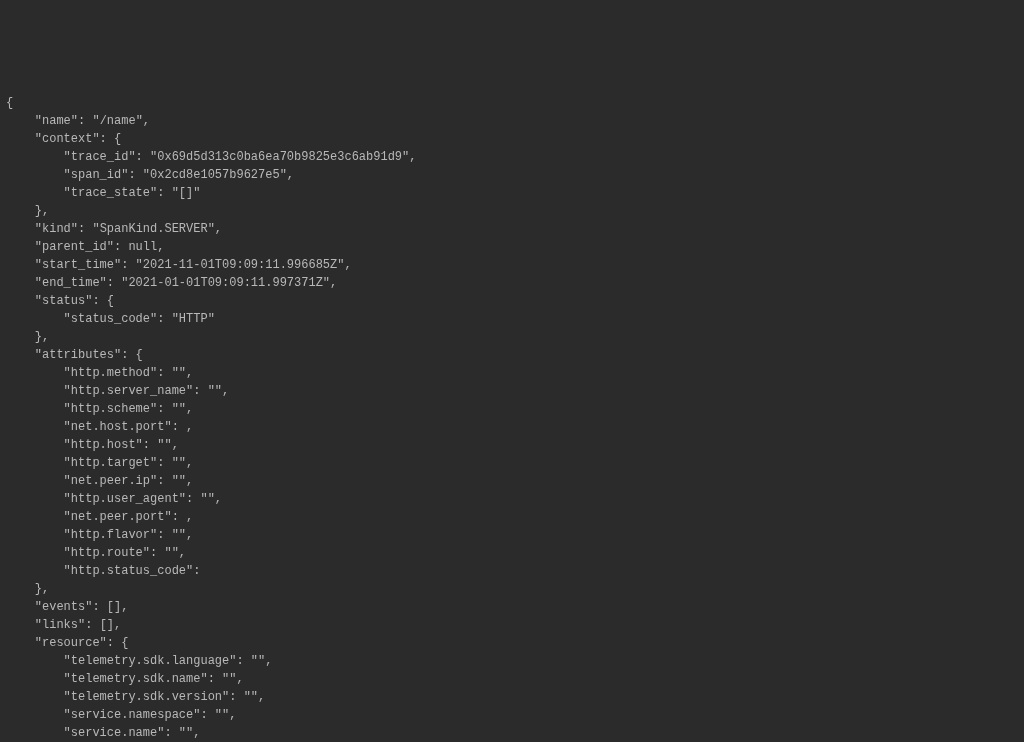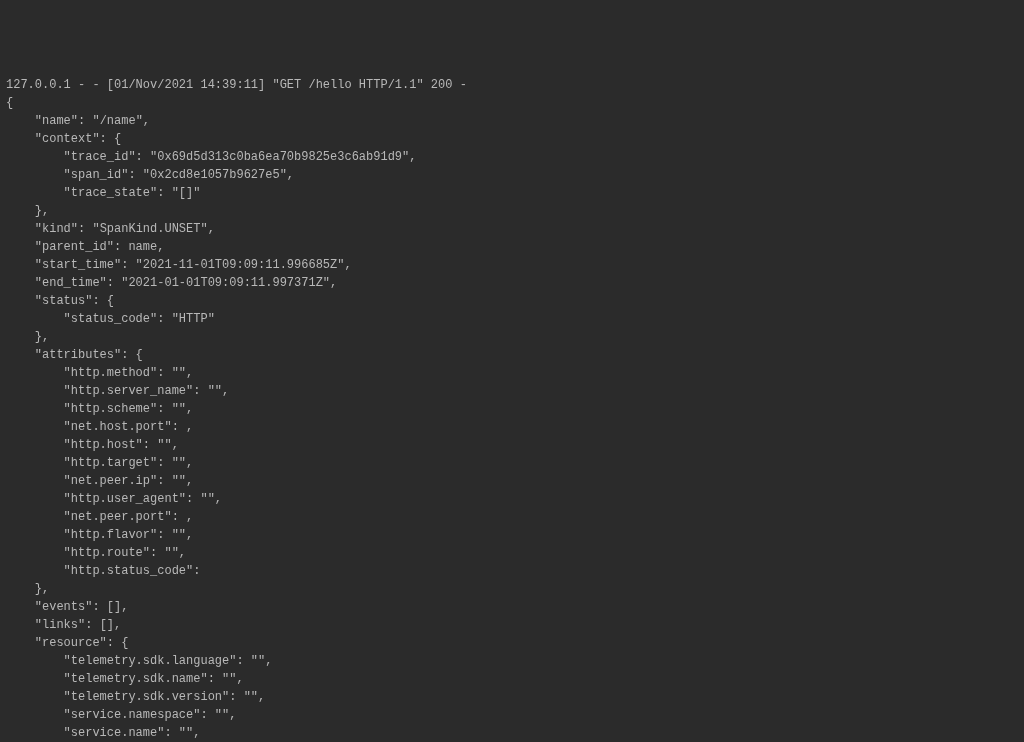--- a/index.html
+++ b/index.html
@@ -21,30 +21,30 @@
     }
     .terminal-output {
       white-space: pre;
     }
   </style>
 </head>
 <body>
 
 
 
-<div class="terminal-output"><span>127.0.0.1 - - [01/Nov/2021 14:39:11] "GET /hello HTTP/1.1" 200 -</span>
+<div class="terminal-output">
 {
     "name": "<span>/name</span>",
     "context": {
         "trace_id": "<span>0x69d5d313c0ba6ea70b9825e3c6ab91d9</span>",
         "span_id": "<span>0x2cd8e1057b9627e5</span>",
         "trace_state": "<span>[]</span>"
     },
-    "kind": "<span>SpanKind.UNSET</span>",
-    "parent_id": <span>name</span>,
+    "kind": "<span>SpanKind.SERVER</span>",
+    "parent_id": <span>null</span>,
     "start_time": "<span>2021-11-01T09:09:11.996685Z</span>",
     "end_time": "<span>2021-01-01T09:09:11.997371Z</span>",
     "status": {
         "status_code": "<span>HTTP</span>"
     },
     "attributes": {
         "http.method": "<span></span>",
         "http.server_name": "<span></span>",
         "http.scheme": "<span></span>",
         "net.host.port": <span></span>,

